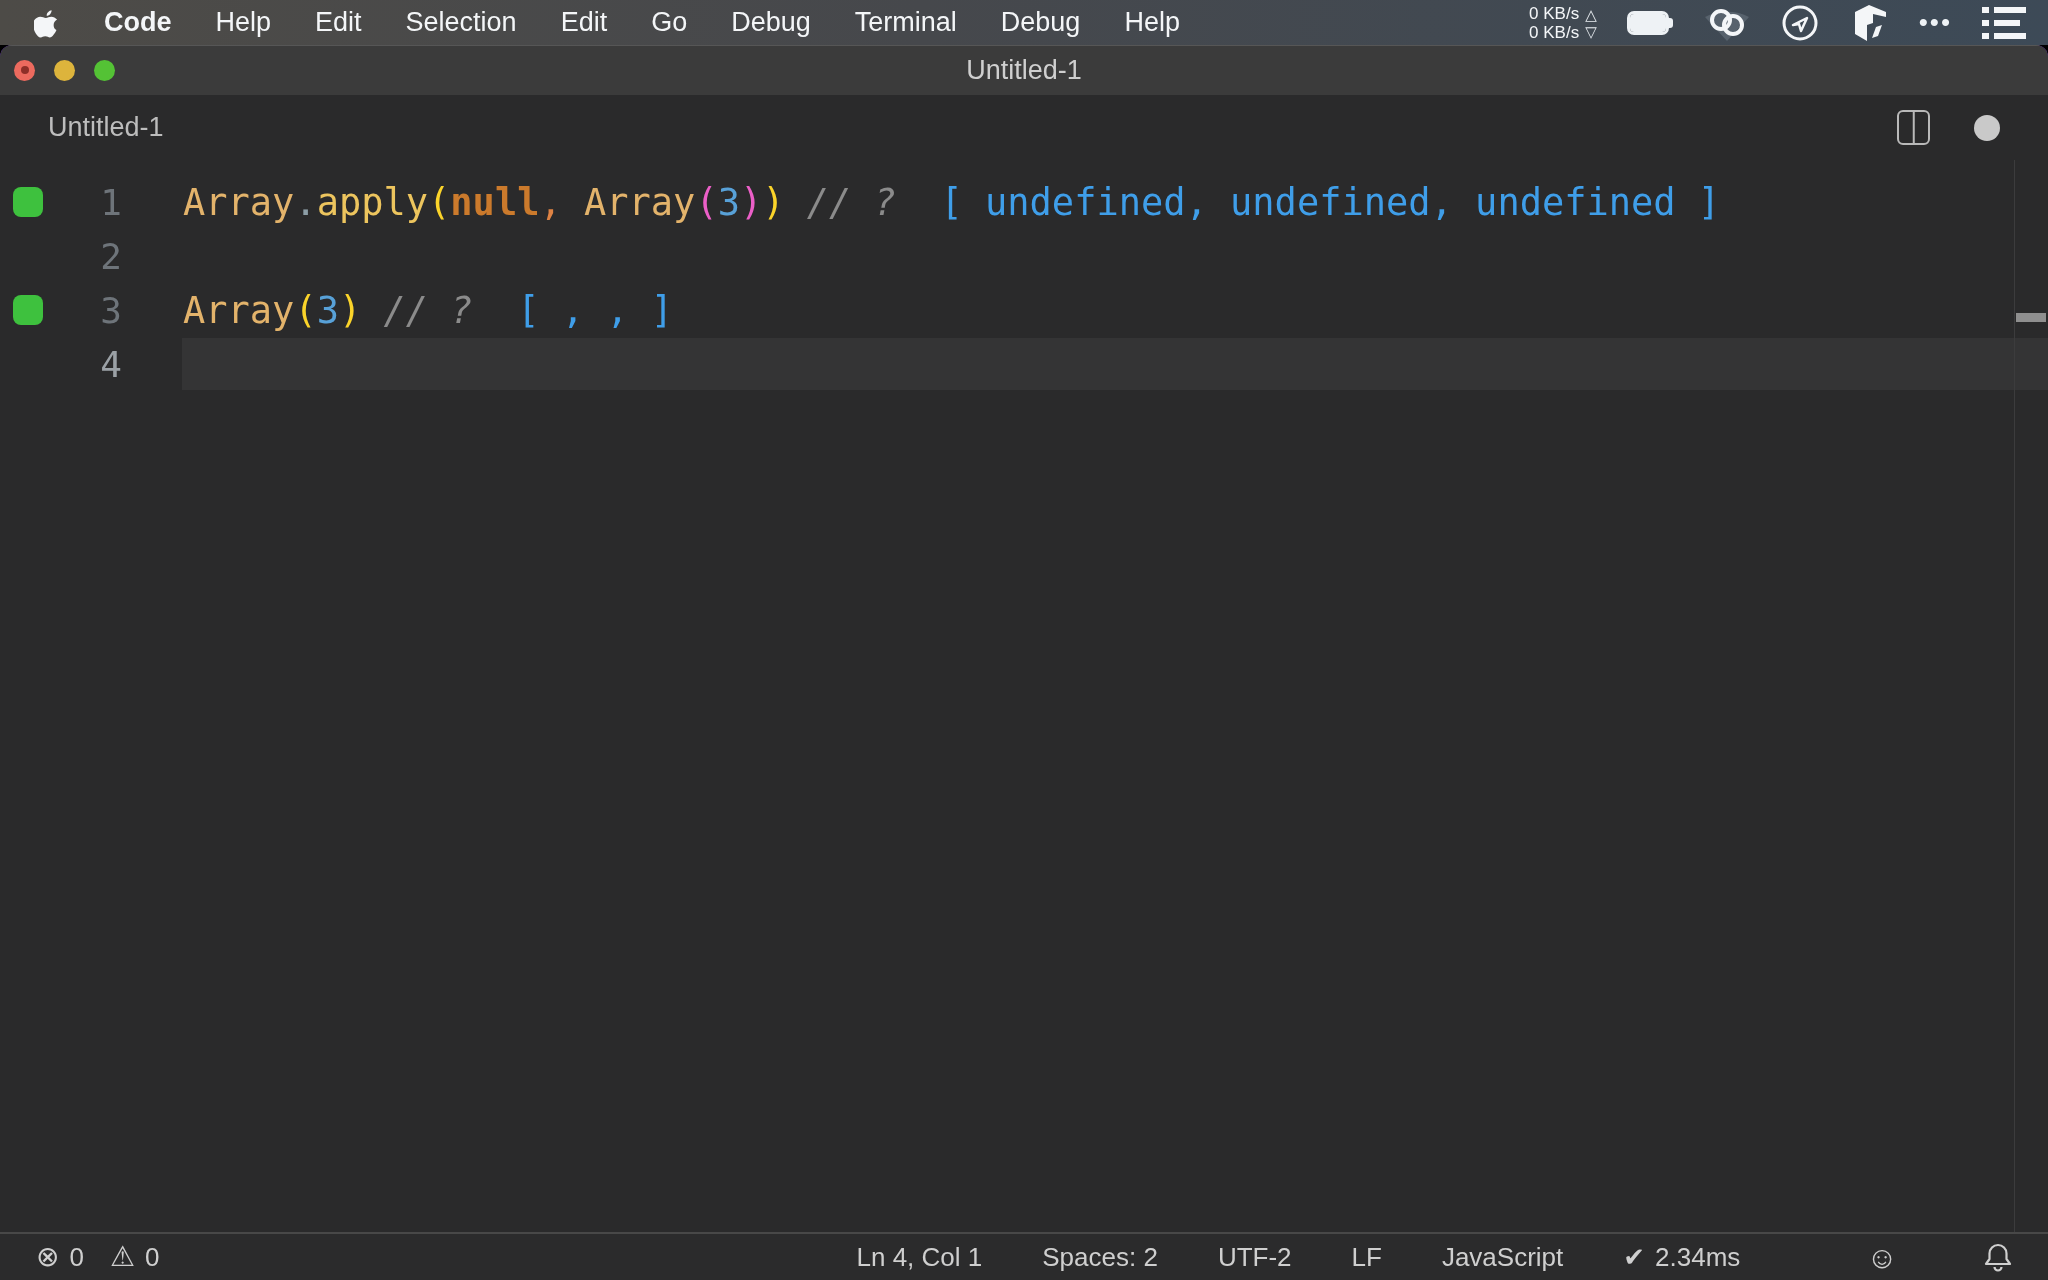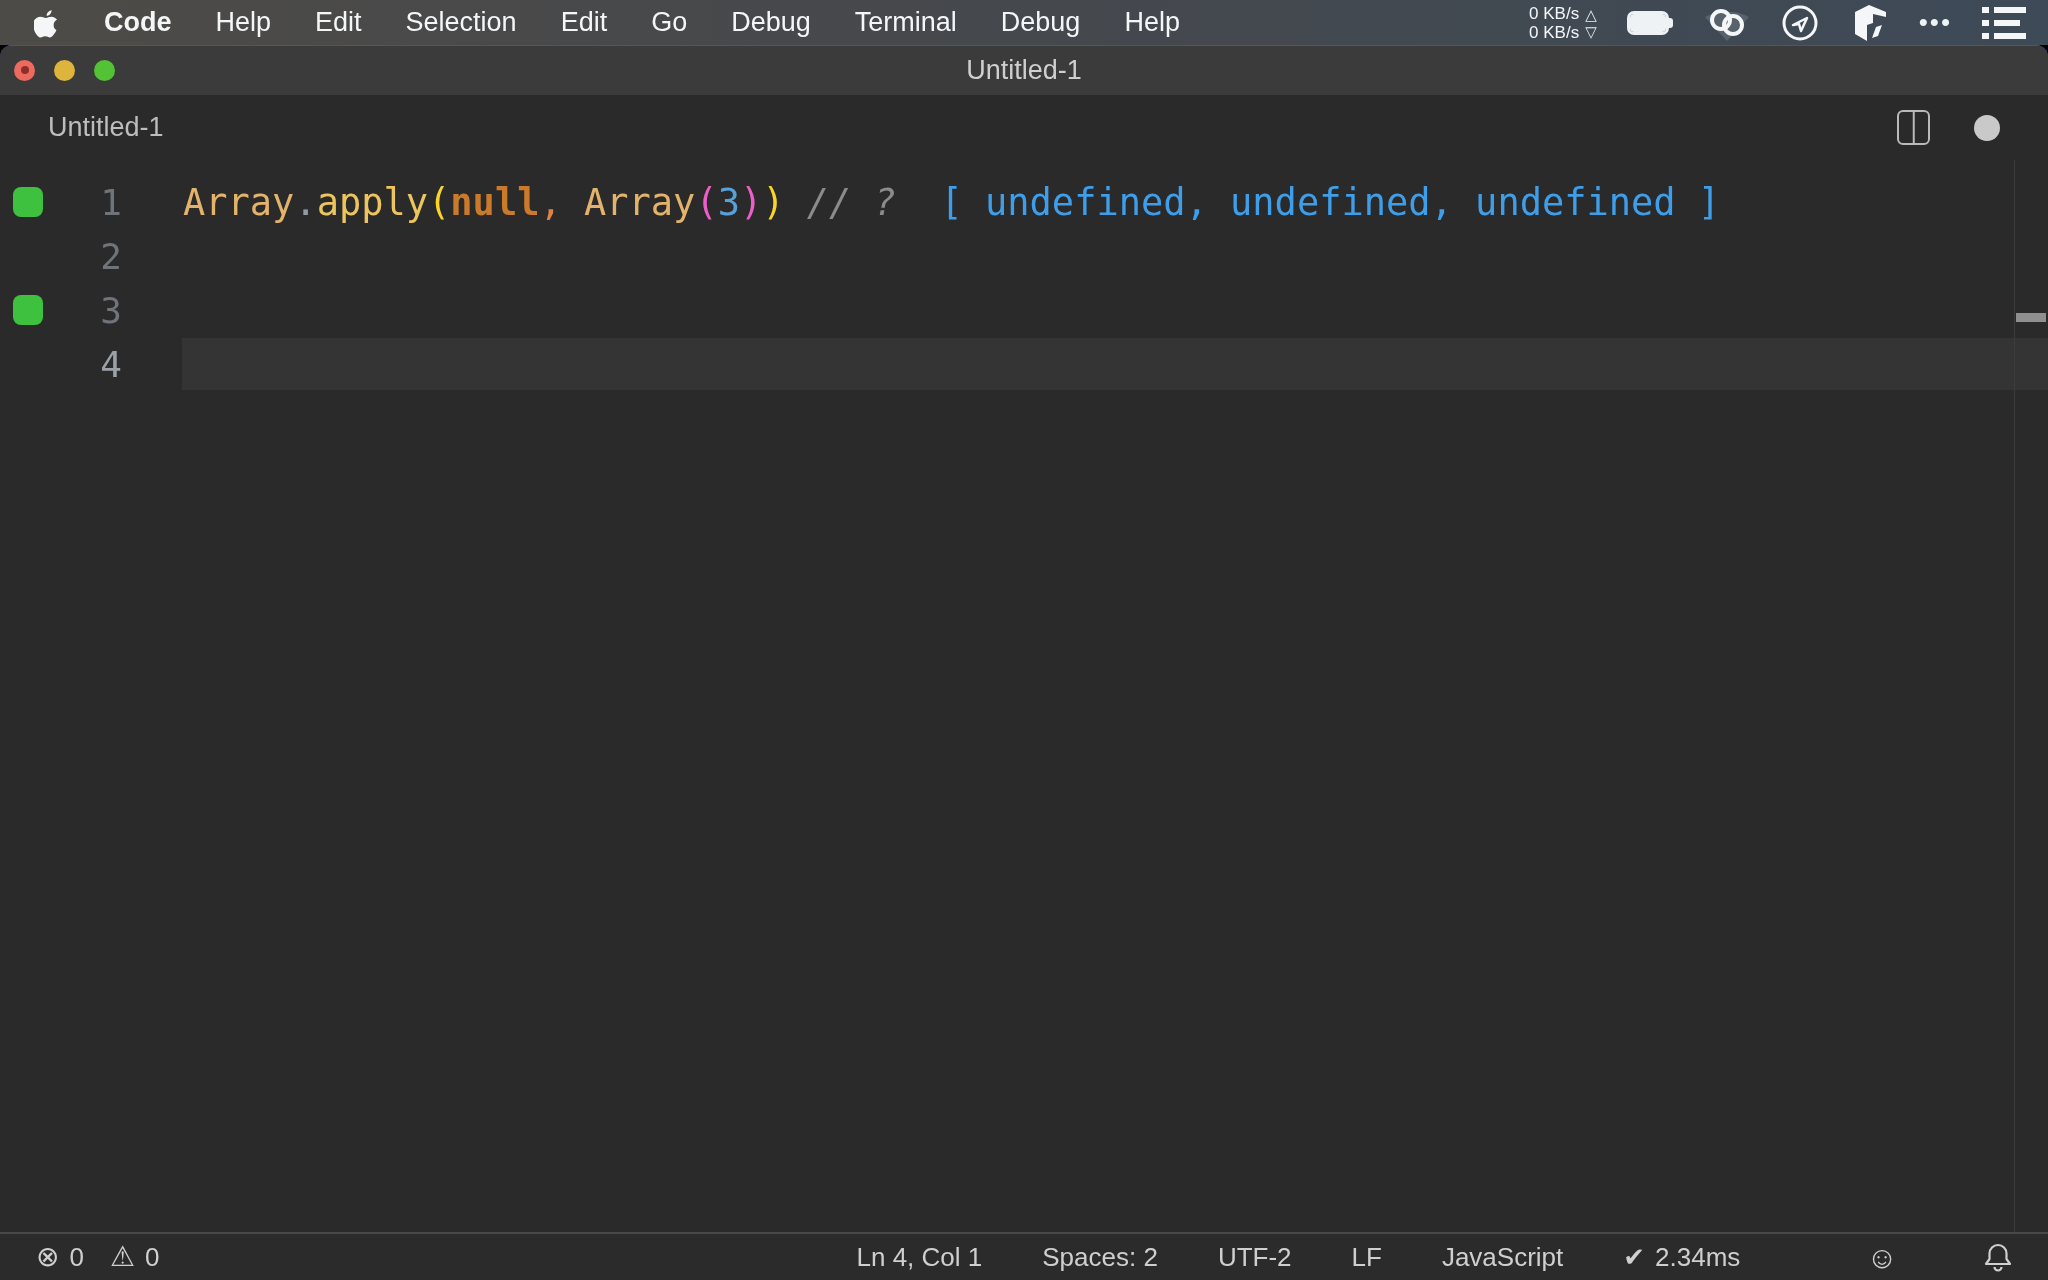--- a/index.html
+++ b/index.html
@@ -178,20 +178,21 @@
           <div class="gutter">
             <span class="lnum">2</span>
           </div>
           <span class="code-text"></span>
         </div>
         <div class="code-row">
           <div class="gutter">
             <span class="coverage"></span>
             <span class="lnum">3</span>
           </div>
+          <span class="code-text"><span class="tk-cls">Array</span><span class="tk-b1">(</span><span class="tk-num">3</span><span class="tk-b1">)</span><span class="tk-plain"> </span><span class="tk-cm">// ?</span><span class="tk-plain">  </span><span class="tk-out">[ , , ]</span></span>
         </div>
         <div class="code-row current">
           <div class="gutter">
             <span class="lnum">4</span>
           </div>
           <span class="code-text"></span>
         </div>
       </div>
     <div class="overview-ruler">
       <div class="ruler-cursor"></div>

